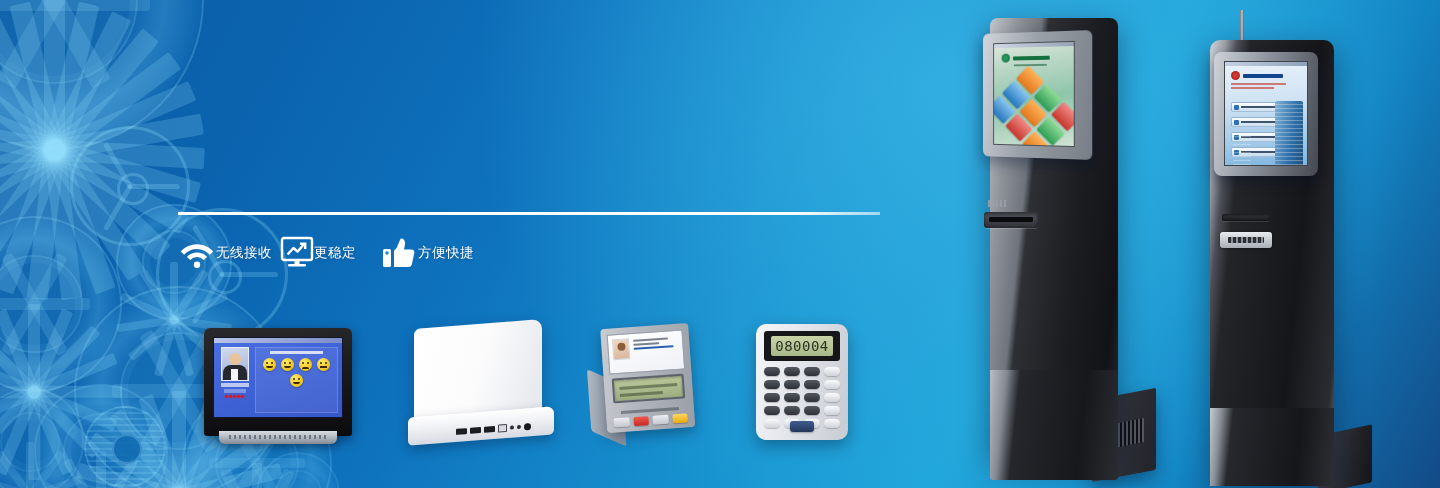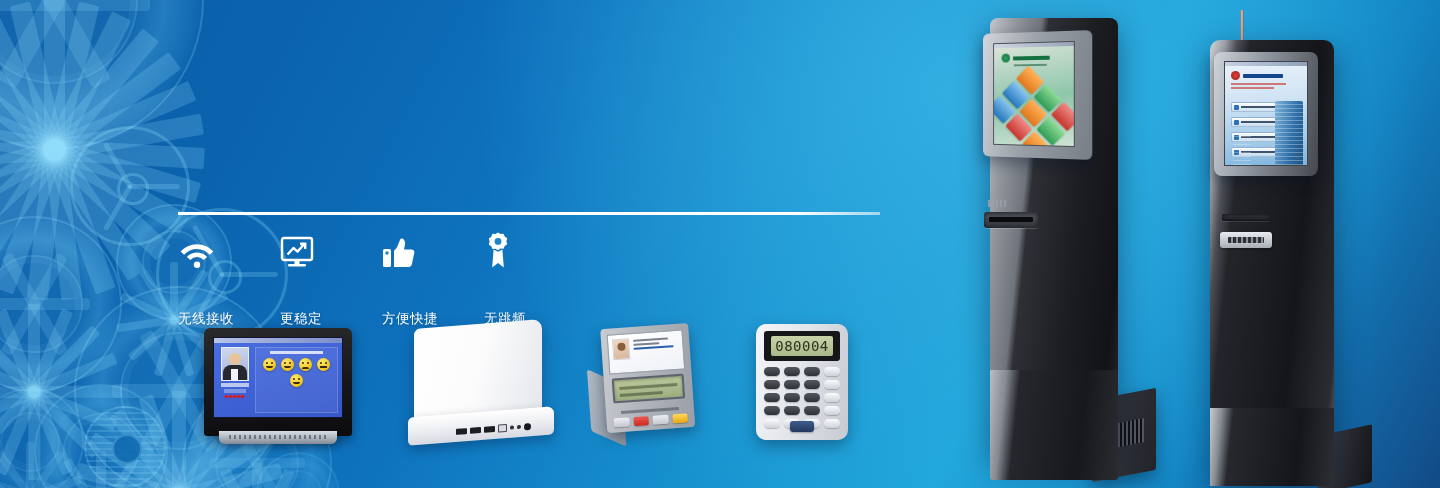--- a/index.html
+++ b/index.html
@@ -94,21 +94,21 @@
     text-shadow:0 1px 4px rgba(0,40,80,0.30);
   }
   .subtitle .sep { opacity:.85; margin:0 7px; font-weight:300; }
 
   .rule { position:absolute; left:178px; top:212px; width:702px; height:3px;
           background:linear-gradient(90deg,#ffffff 0%,#ffffff 88%,rgba(255,255,255,.55) 100%); }
 
   
   .features { position:absolute; left:178px; top:228px; width:716px;
               display:flex; }
-  .feature { width:102px; display:flex; flex-direction:column; align-items:flex-start;gap:32px; }
+  .feature { width:102px; display:flex; flex-direction:row; align-items:center; }
   .feature .ic { height:40px; display:flex; align-items:flex-end; justify-content:center; }
   .feature .lbl { margin-top:10px; font-size:13.5px; color:#ffffff;
                   letter-spacing:.5px; white-space:nowrap;
                   text-shadow:0 1px 3px rgba(0,40,80,0.35); }
   .feature svg { display:block; }
 
   
   .products { position:absolute; left:196px; top:318px; width:700px; height:128px; }
 
   
@@ -502,30 +502,20 @@
       <div class="ic">
         <svg width="36" height="32" viewBox="0 0 36 32" fill="#ffffff">
           <rect x="1" y="13" width="8" height="18" rx="1.6"></rect>
           <circle cx="5" cy="17" r="1.7" fill="#1b86c6"></circle>
           <path d="M12 31h14.5c1.7 0 3.1-1.1 3.4-2.7l2.4-11.6c.3-1.6-.9-3.1-2.6-3.1H22l1-5.4c.4-2.3-.6-4.6-2.6-5.6-.9-.4-1.9 0-2.2.9L14.6 12 12 14.7V31z"></path>
         </svg>
       </div>
       <div class="lbl">方便快捷</div>
     </div>
 
-    <div class="feature">
-      <div class="ic">
-        <svg width="28" height="36" viewBox="0 0 28 36" fill="#ffffff">
-          <path d="M14 0.5l2.6 1.6 3-.3 1.1 2.8 2.5 1.7-.8 3 .8 3-2.5 1.7-1.1 2.8-3-.3L14 18.3l-2.6-1.6-3 .3-1.1-2.8-2.5-1.7.8-3-.8-3 2.5-1.7L8.4 1.8l3 .3L14 .5z"></path>
-          <circle cx="14" cy="9.4" r="3.4" fill="#1b86c6"></circle>
-          <path d="M9.6 17.5 8.2 35.5l5.8-4.4 5.8 4.4-1.4-18-4.4 2.2-4.4-2.2z"></path>
-        </svg>
-      </div>
-      <div class="lbl">无跳频</div>
-    </div>
   </div>
 
   <div class="products">
 
     <div class="monitor">
       <div class="mon-body">
         <div class="mon-screen">
           <div class="titlebar"></div>
           <div class="mon-inner">
             <div class="mon-left">

